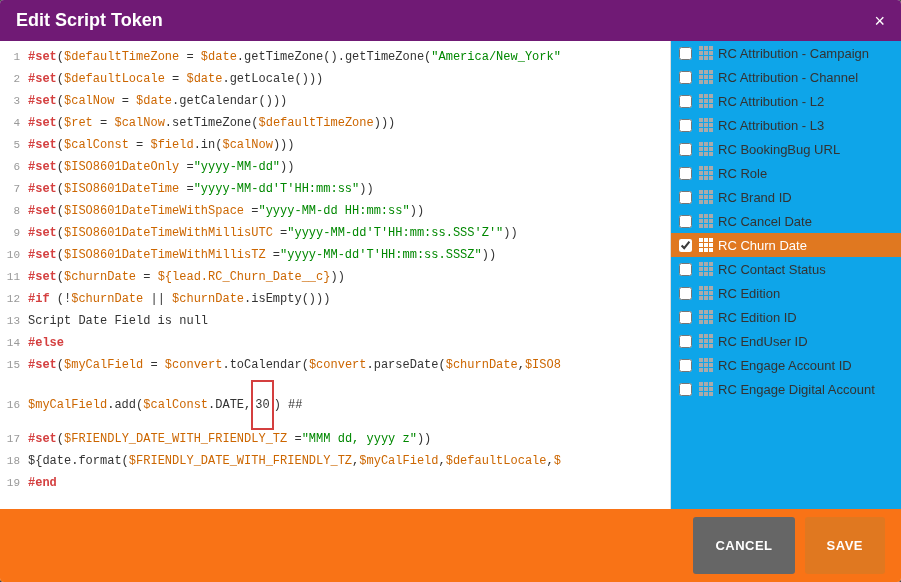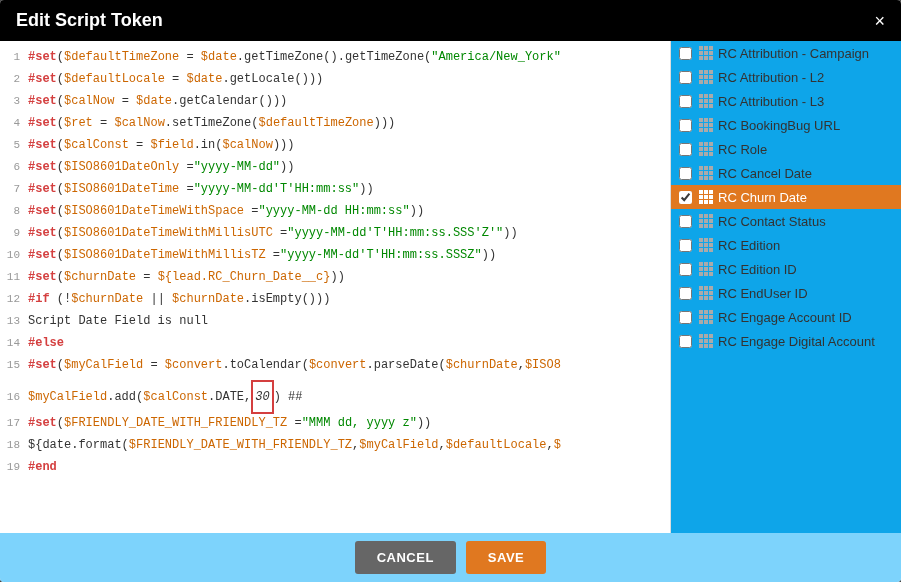--- a/index.html
+++ b/index.html
@@ -15,21 +15,21 @@
       width: 901px;
       height: 582px;
       background: #fff;
       border-radius: 4px;
       overflow: hidden;
       display: flex;
       flex-direction: column;
       box-shadow: 0 4px 20px rgba(0,0,0,0.5);
     }
     .modal-header {
-      background: #000000;
+      background: #701a75;
       color: #fff;
       padding: 10px 16px;
       display: flex;
       align-items: center;
       justify-content: space-between;
       flex-shrink: 0;
     }
     .modal-header h2 {
       font-size: 18px;
       font-weight: bold;
@@ -75,23 +75,22 @@
       white-space: pre;
       color: #333;
     }
     .kw { color: #d43f3f; font-weight: bold; }
     .str { color: #008800; }
     .var { color: #cc6600; }
     .plain { color: #333; }
     .highlight-box {
       display: inline-block;
       border: 2px solid #d43f3f;
-      padding: 8px 2px;
+      padding: 16px 2px;
       color: #333;
-      font-style: italic;
     }
     .sidebar-panel {
       width: 230px;
       background: #0ea5e9;
       overflow-y: auto;
       flex-shrink: 0;
     }
     .sidebar-item {
       display: flex;
       align-items: center;
@@ -128,43 +127,43 @@
       width: 4px;
       height: 4px;
     }
     .sidebar-item.selected .grid-icon span {
       background: #fff;
     }
     .sidebar-item.selected input[type="checkbox"] {
       accent-color: #fff;
     }
     .modal-footer {
-      background: #7dd3fc;
+      background: #f97316;
       padding: 8px 16px;
       display: flex;
-      justify-content: center;
+      justify-content: flex-end;
       gap: 10px;
       flex-shrink: 0;
     }
     .btn-cancel {
       background: #666;
       color: #fff;
       border: none;
       padding: 7px 22px;
       font-size: 13px;
       font-weight: bold;
       border-radius: 3px;
       cursor: pointer;
       letter-spacing: 0.5px;
     }
     .btn-save {
       background: #e07820;
       color: #fff;
       border: none;
-      padding: 9px 22px;
+      padding: 21px 22px;
       font-size: 13px;
       font-weight: bold;
       border-radius: 3px;
       cursor: pointer;
       letter-spacing: 0.5px;
     }
     .sidebar-item .chk-checked {
       accent-color: #e07820;
     }
   </style>
@@ -291,20 +290,37 @@
               <span></span>
               <span></span>
               <span></span>
               <span></span>
               <span></span>
             </span>
           </span>
         <span>RC Attribution - Campaign</span>
       </div>
 
+      <div class="sidebar-item">
+        <input type="checkbox" style="">
+        <span class="item-icon">
+            <span class="grid-icon">
+              <span></span>
+              <span></span>
+              <span></span>
+              <span></span>
+              <span></span>
+              <span></span>
+              <span></span>
+              <span></span>
+              <span></span>
+            </span>
+          </span>
+        <span>RC Attribution - Channel</span>
+      </div>
 
       <div class="sidebar-item">
         <input type="checkbox" style="">
         <span class="item-icon">
             <span class="grid-icon">
               <span></span>
               <span></span>
               <span></span>
               <span></span>
               <span></span>
@@ -364,20 +380,37 @@
               <span></span>
               <span></span>
               <span></span>
               <span></span>
               <span></span>
             </span>
           </span>
         <span>RC Role</span>
       </div>
 
+      <div class="sidebar-item">
+        <input type="checkbox" style="">
+        <span class="item-icon">
+            <span class="grid-icon">
+              <span></span>
+              <span></span>
+              <span></span>
+              <span></span>
+              <span></span>
+              <span></span>
+              <span></span>
+              <span></span>
+              <span></span>
+            </span>
+          </span>
+        <span>RC Brand ID</span>
+      </div>
 
       <div class="sidebar-item">
         <input type="checkbox" style="">
         <span class="item-icon">
             <span class="grid-icon">
               <span></span>
               <span></span>
               <span></span>
               <span></span>
               <span></span>

